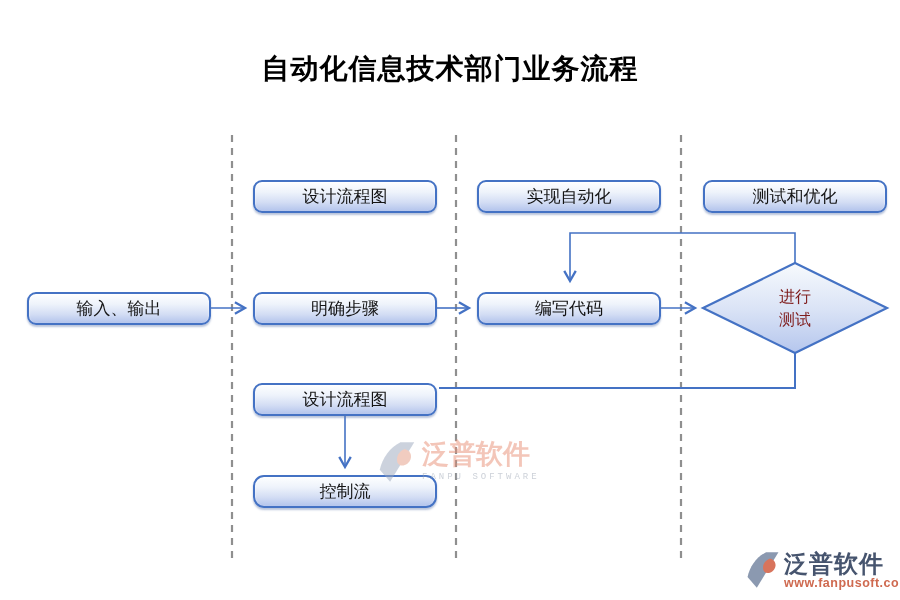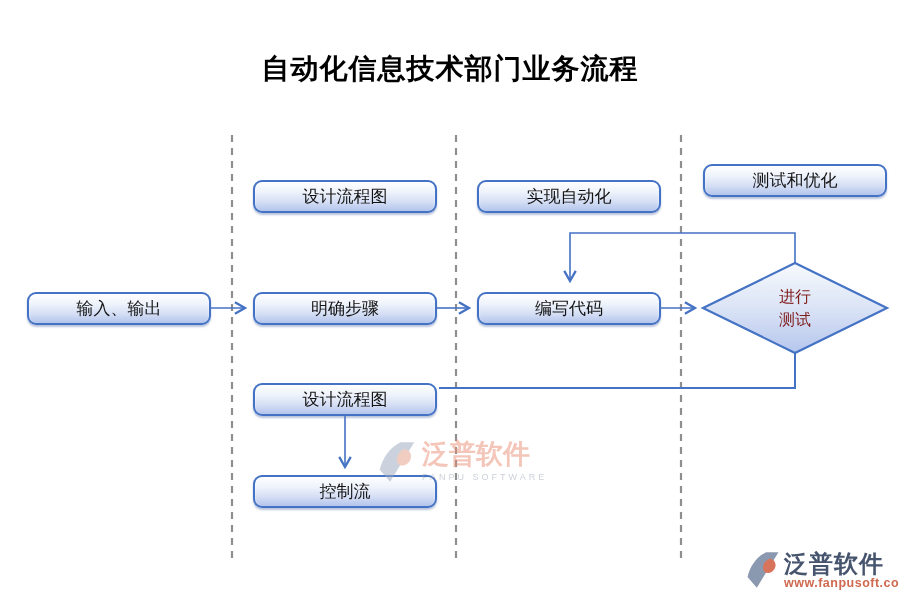--- a/index.html
+++ b/index.html
@@ -21,31 +21,31 @@
     font-size:17px;color:#141414;
   }
   .diamond-wrap{position:absolute;left:703px;top:263px;width:184px;height:90px;}
   .diamond-label{
     position:absolute;top:0;left:0;width:184px;height:90px;
     display:flex;flex-direction:column;align-items:center;justify-content:center;
     font-size:16px;line-height:1.45;color:#7f1d1d;
   }
   
   .h1{left:27px;top:180px;} .h2{left:253px;top:180px;}
-  .h3{left:477px;top:180px;align-items:center;} .h4{left:703px;top:164px;}
+  .h3{left:477px;top:180px;align-items:center;} .h4{left:703px;top:180px;}
   .r2a{left:27px;top:292px;} .r2b{left:253px;top:292px;} .r2c{left:477px;top:292px;}
-  .r3{left:253px;top:383px;} .r4{left:253px;top:475px;}
+  .r3{left:253px;top:383px;} .r4{left:253px;top:475px;border-radius:11px;}
   
   .wm-center{
     position:absolute;left:378px;top:440px;display:flex;align-items:flex-start;
     opacity:0.5;font-family:"Liberation Sans","DejaVu Sans",sans-serif;
   }
   .wm-center .txt{margin-left:6px;}
   .wm-center .brand{font-size:27px;color:#e98f76;line-height:1.1;font-weight:bold;}
-  .wm-center .sub{font-size:9px;letter-spacing:3px;color:#9aa3b2;margin-top:2px;}
+  .wm-center .sub{font-size:9px;letter-spacing:3px;color:#9aa3b2;margin-top:2px;font-family:Liberation Mono, monospace;}
   .wm-corner{
     position:absolute;left:746px;top:551px;display:flex;align-items:flex-start;
     font-family:"Liberation Sans","DejaVu Sans",sans-serif;
   }
   .wm-corner .txt{margin-left:4px;}
   .wm-corner .brand{font-size:24px;color:#46546e;font-weight:bold;line-height:1.05;letter-spacing:1px;}
   .wm-corner .url{font-size:12.5px;color:#cf6a50;font-weight:bold;letter-spacing:0.5px;margin-top:0;}
 </style>
 </head>
 <body>

